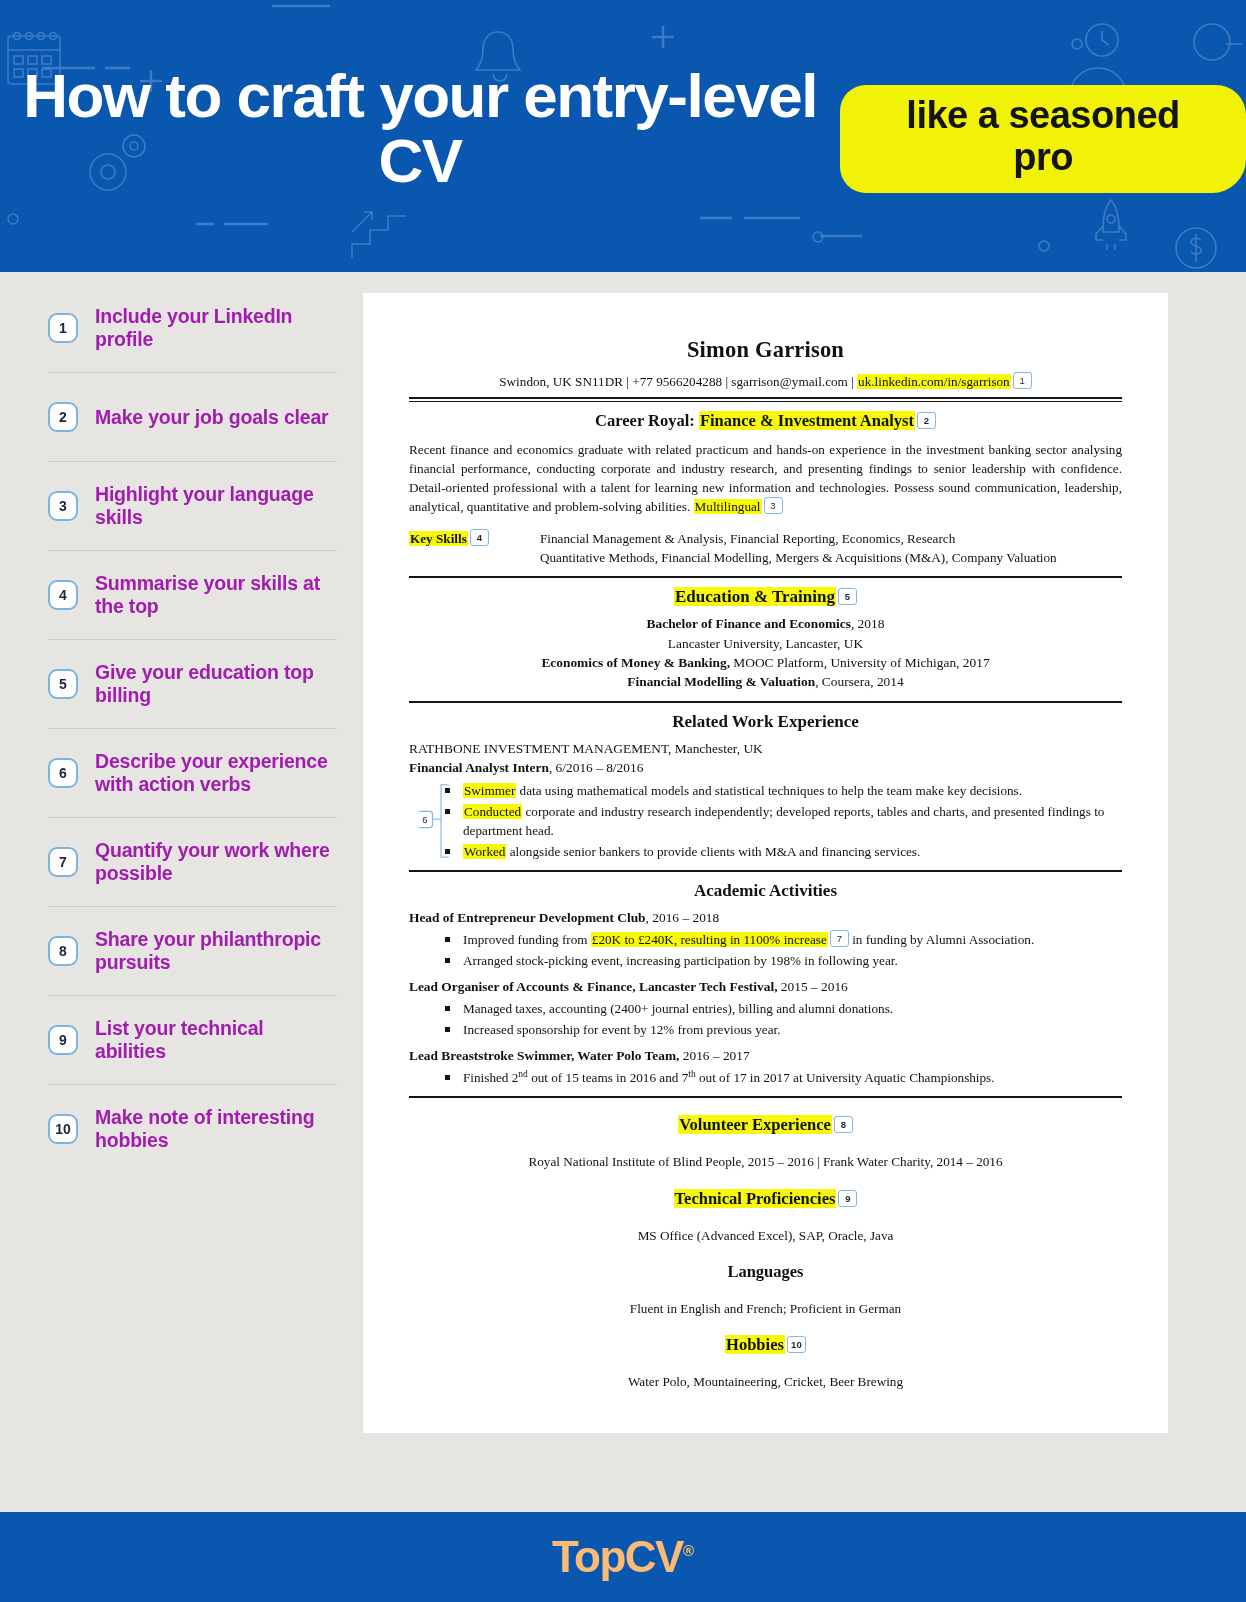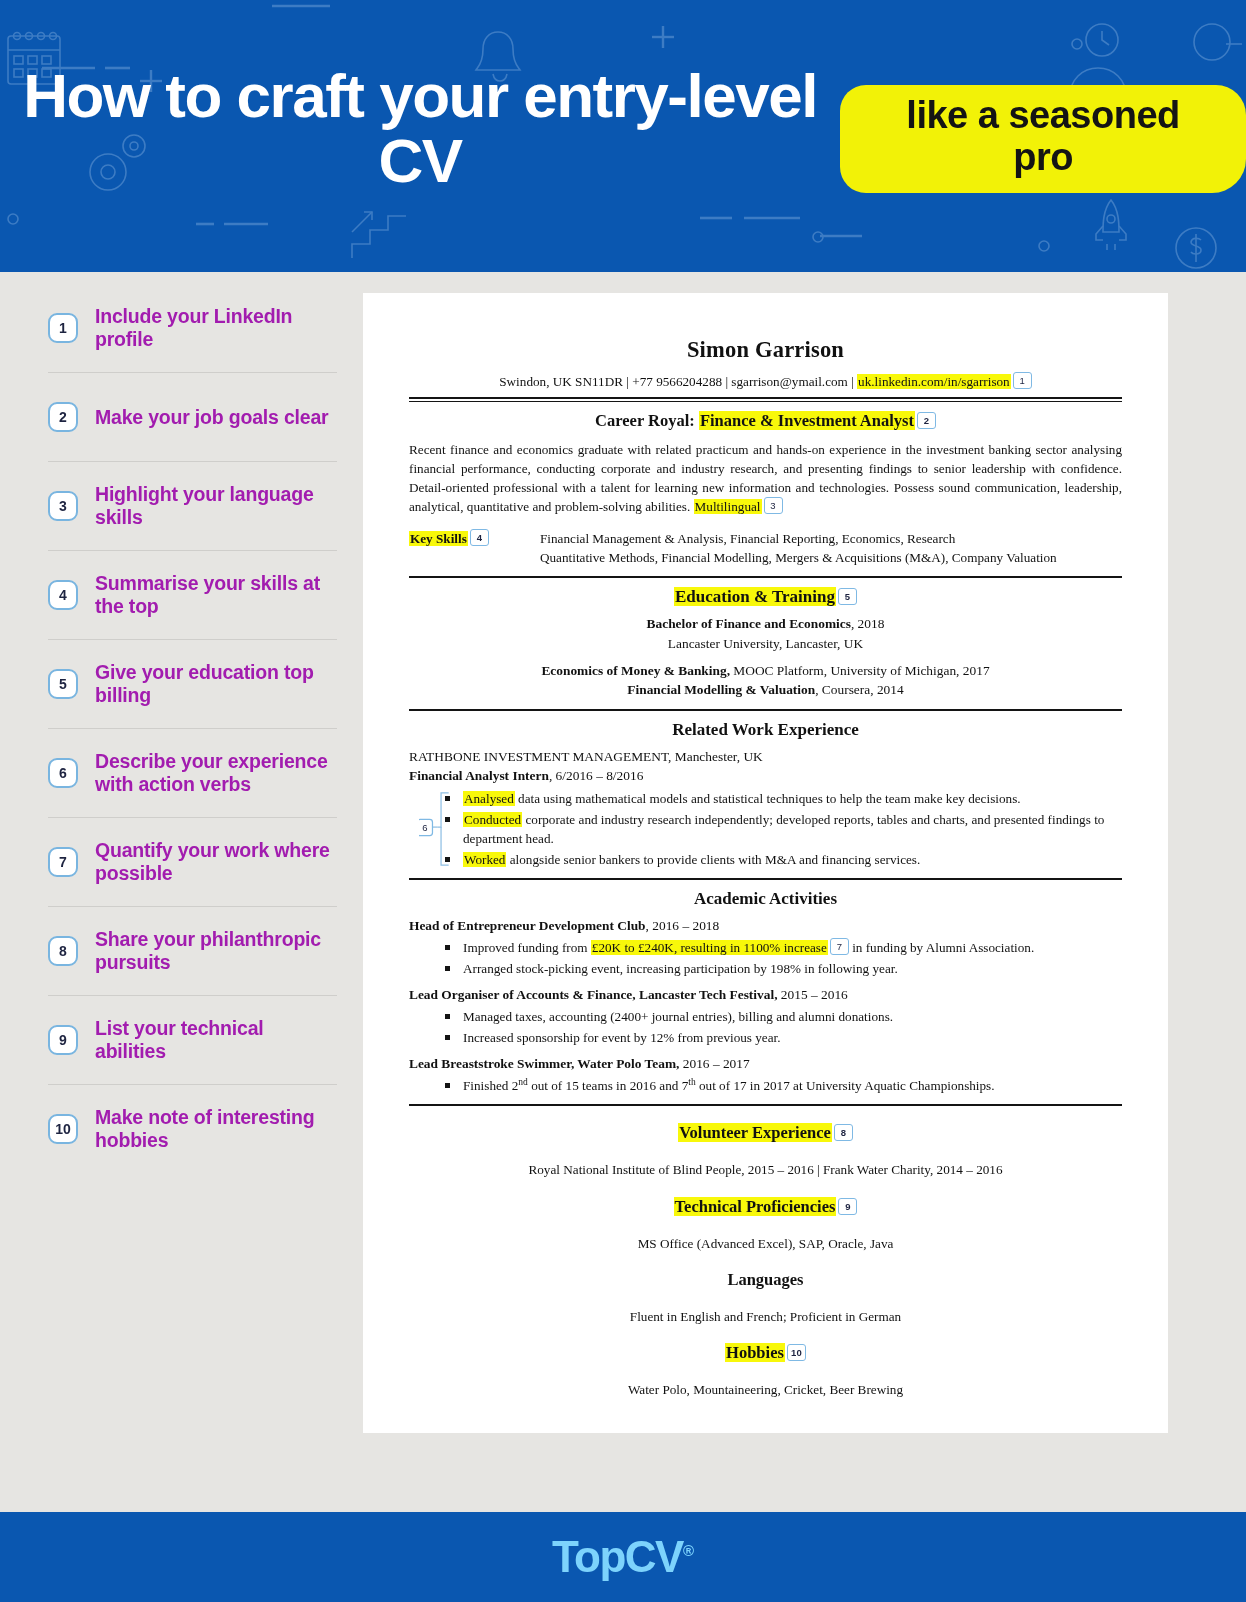--- a/index.html
+++ b/index.html
@@ -162,21 +162,21 @@
     font-weight:bold;
   }
   .keyskills-val{flex:1;}
   .sec-head{
     text-align:center;
     font-size:17px;
     font-weight:bold;
     margin:4px 0 7px 0;
   }
   .edu-line{text-align:center;font-size:13.4px;line-height:1.45;}
-  .edu-block2{margin-top:8px;}
+  .edu-block2{}
   .job-org{font-size:13.4px;line-height:1.42;}
   .job-title{font-size:13.4px;line-height:1.42;font-weight:bold;}
   .job-title span.norm{font-weight:normal;}
   ul.b{
     list-style:none;
     margin:4px 0 0 0;
     padding:0 0 0 36px;
   }
   ul.b li{
     position:relative;
@@ -231,21 +231,21 @@
   }
   
   .footer{
     position:absolute;
     left:0;bottom:0;
     width:1246px;height:90px;
     background:#0a57b0;
     display:flex;align-items:center;justify-content:center;
   }
   .brand{
-    color:#7dd3fc;
+    color:#fdba74;
     font-size:44px;
     font-weight:bold;
     letter-spacing:-1.5px;
     font-family:"Liberation Sans", sans-serif;
   }
   .brand sup{font-size:15px;vertical-align:super;letter-spacing:0;}
   .sup{font-size:0.72em;vertical-align:super;}
 </style>
 </head>
 <body>
@@ -442,21 +442,21 @@
 
       <div class="bracket-wrap">
         <svg class="bracket" viewBox="0 0 46 84" width="46" height="84">
           <path d="M30 4 H22 V40 H18" stroke="#8fbfe4" stroke-width="1.3" fill="none"></path>
           <path d="M30 80 H22 V40" stroke="#8fbfe4" stroke-width="1.3" fill="none"></path>
           <line x1="18" y1="40" x2="12" y2="40" stroke="#8fbfe4" stroke-width="1.3"></line>
           <rect x="-3" y="32" width="16" height="17" rx="3" fill="#fff" stroke="#7fb9e4" stroke-width="1.3"></rect>
           <text x="5" y="44" font-family="Liberation Sans, sans-serif" font-size="10" fill="#1d2340" text-anchor="middle" id="bracket6num">6</text>
         </svg>
         <ul class="b" id="work-bullets">
-            <li><span class="hl">Analysed</span><span> data using mathematical models and statistical techniques to help the team make key decisions.</span></li>
+            <li><span class="hl">Swimmer</span><span> data using mathematical models and statistical techniques to help the team make key decisions.</span></li>
             <li><span class="hl">Conducted</span><span> corporate and industry research independently; developed reports, tables and charts, and presented findings to department head.</span></li>
             <li><span class="hl">Worked</span><span> alongside senior bankers to provide clients with M&amp;A and financing services.</span></li>
           </ul>
       </div>
 
       <div class="rule-single"></div>
 
       <div class="sec-head">Academic Activities</div>
       <div id="academic-entries">
           <div class="act-head"><span>Head of Entrepreneur Development Club</span><span class="norm">, 2016 – 2018</span></div>

